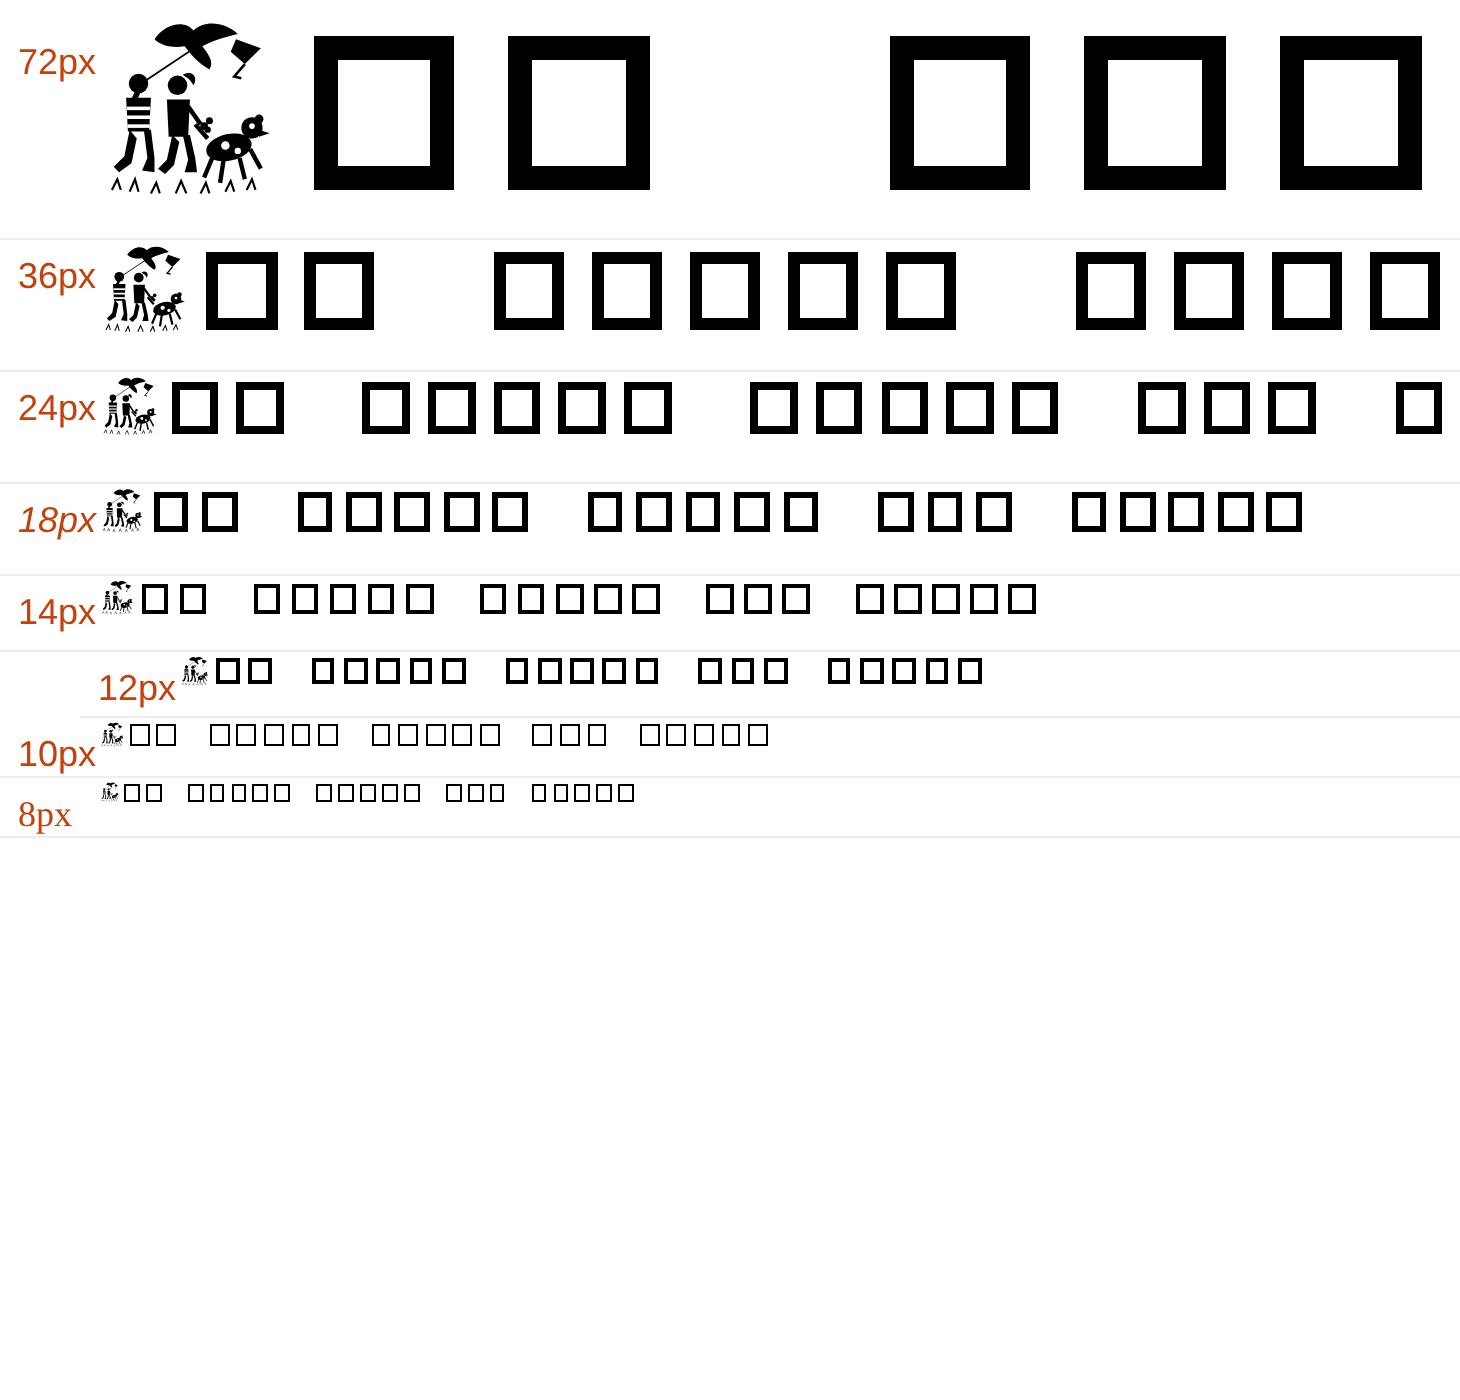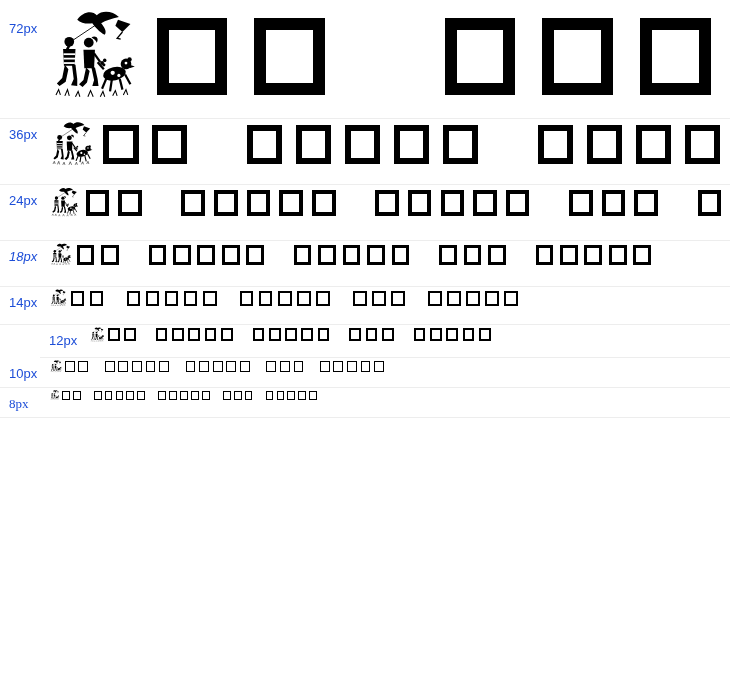--- a/index.html
+++ b/index.html
@@ -6,22 +6,22 @@
   body{
     width:730px;height:700px;overflow:hidden;background:#ffffff;
     font-family:"Liberation Sans","DejaVu Sans",sans-serif;
   }
   .waterfall{width:730px;}
   .row{
     display:flex;align-items:flex-start;box-sizing:border-box;
     border-bottom:1px solid #ededed;overflow:hidden;background:#ffffff;
   }
   .row .label{
-    flex:0 0 41px;padding:9px 0 0 9px;font-size:13px;line-height:1;
-    color:#1d4ed8;white-space:nowrap;
+    flex:0 0 41px;padding:9px 0 0 9px;font-size:18px;line-height:1;
+    color:#c2410c;white-space:nowrap;
   }
   .sample{
     flex:1 1 auto;min-width:0;overflow:hidden;white-space:nowrap;
     padding-top:2px;color:#000;line-height:1.3;
   }
   
   .row:nth-child(1){min-height:107px;}
   .row:nth-child(1) .label{padding-top:22px;}
   .row:nth-child(1) .sample{padding-top:9px;}
   .row:nth-child(2){min-height:66px;}

